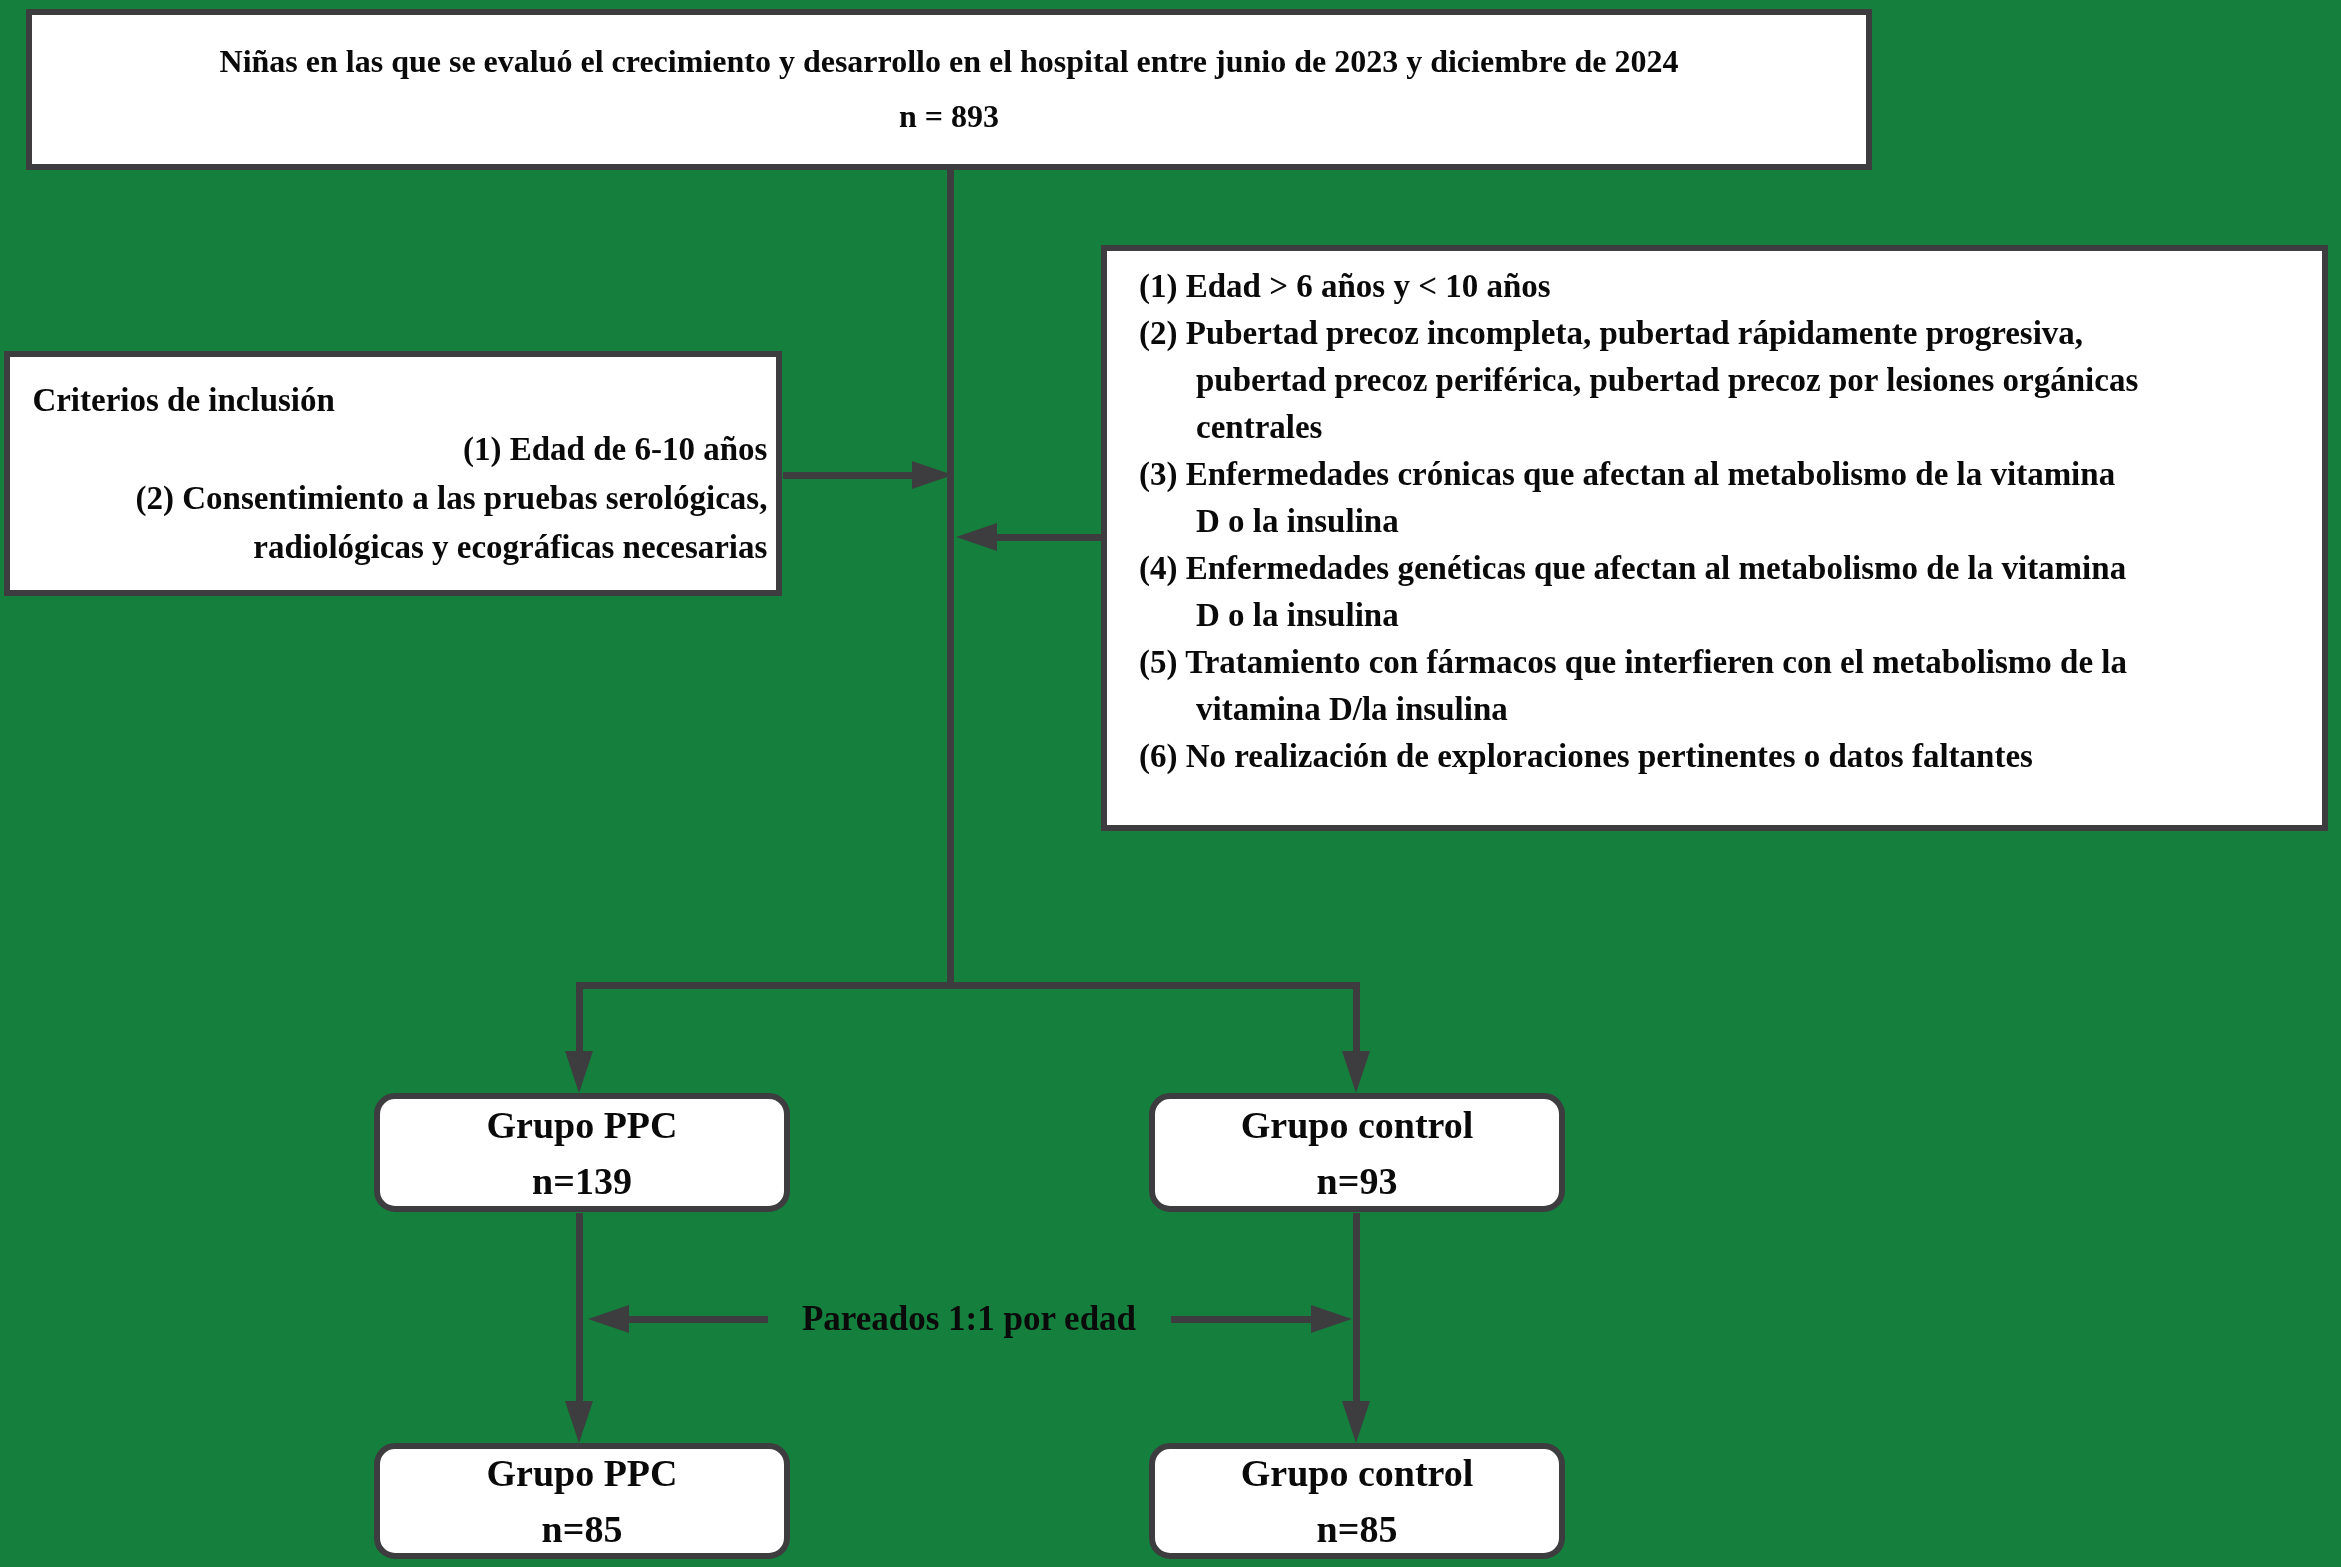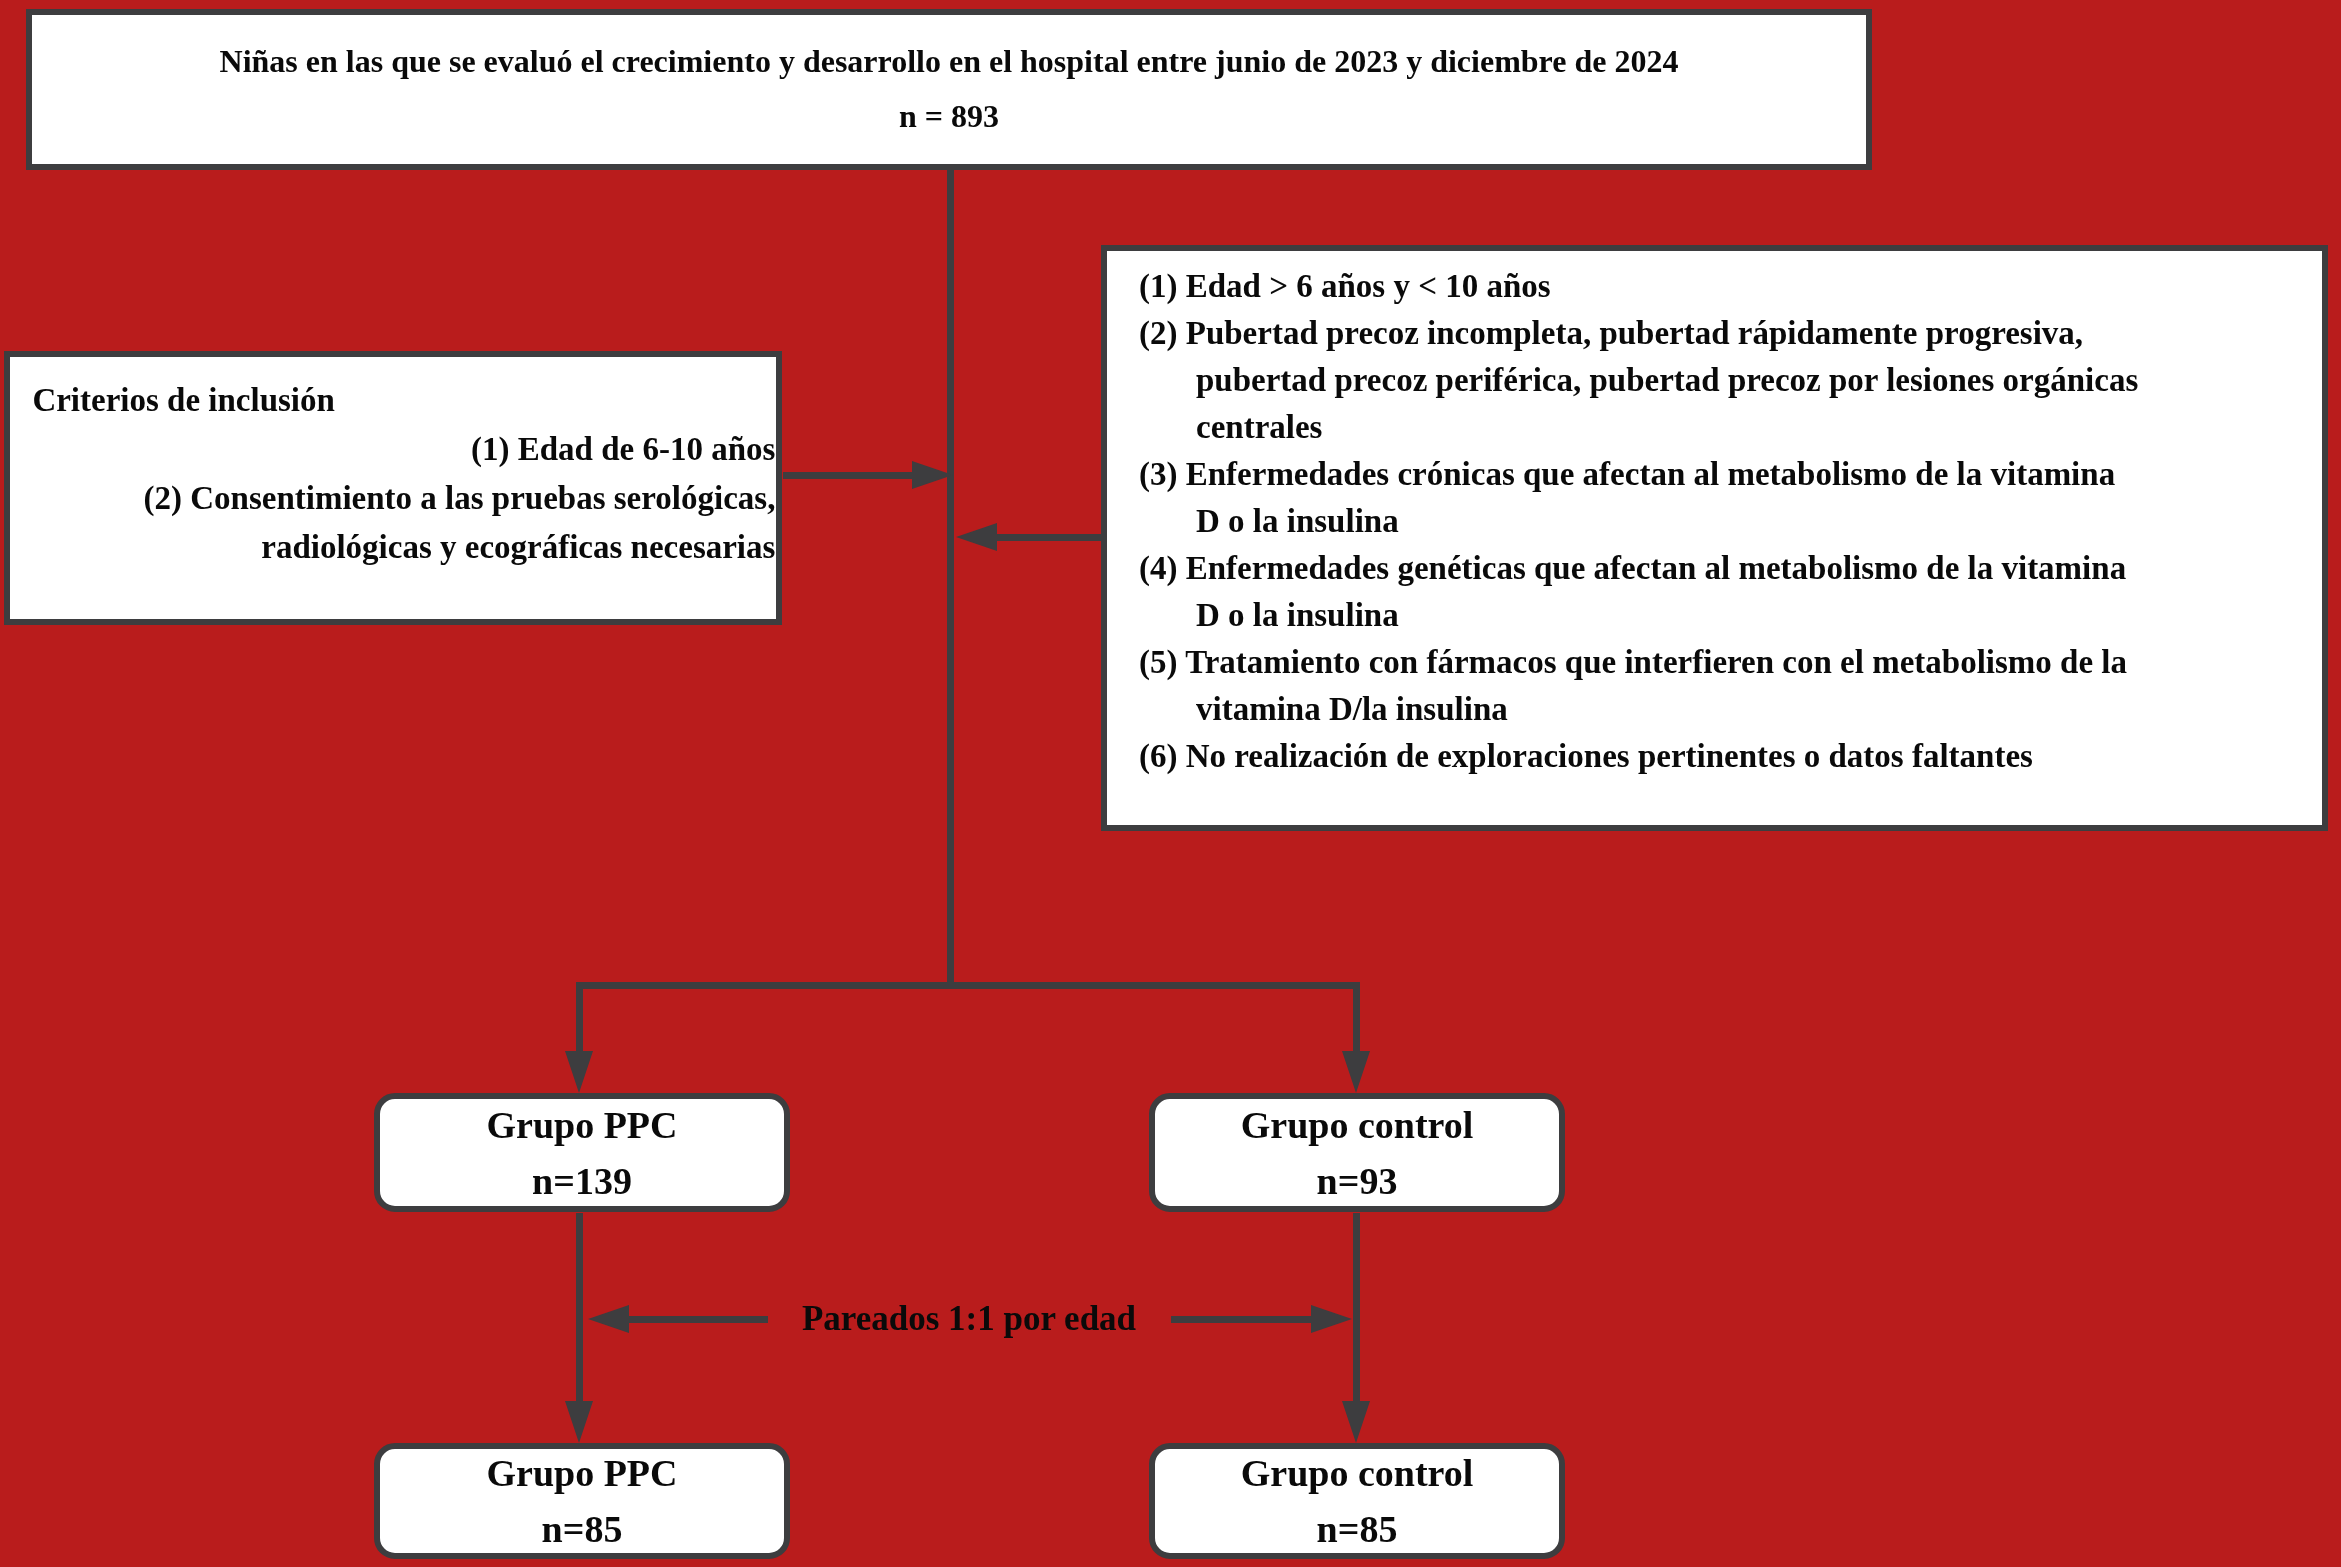--- a/index.html
+++ b/index.html
@@ -1,41 +1,41 @@
 <!DOCTYPE html>
 <html style="font-size:11.8px"><head>
 <meta charset="utf-8">
 <style>
   html, body { margin: 0; padding: 0; background: #ffffff; }
   .canvas {
     position: relative;
     width: 2342px;
     height: 1568px;
-    background: #b91c1c;
+    background: #15803d;
     font-family: "Liberation Serif", "DejaVu Serif", serif;
     font-weight: 700;
     color: #0a0a0a;
     overflow: hidden;
   }
   .box {
     position: absolute;
     box-sizing: border-box;
     border: 6.6px solid #3d3d3f;
     background: #ffffff;
   }
   
   .top-box {
     left: 26px; top: 8.8px; width: 1846px; height: 161px;
     display: flex; flex-direction: column; align-items: center; justify-content: center;
     text-align: center; font-size: 32px; line-height: 55px;
   }
   
   .incl-box {
-    left: 4.4px; top: 351px; width: 778px; height: 274px;
-    padding: 19px 1px 0 22px;
+    left: 4.4px; top: 351px; width: 778px; height: 245px;
+    padding: 19px 9px 0 22px;
     font-size: 33px; line-height: 49px;
   }
   .incl-box .item { padding-left: 59px; text-indent: -59px; white-space: pre-wrap; text-align: right; }
   
   .excl-box {
     left: 1101px; top: 245px; width: 1227px; height: 586px;
     padding: 11.8px 5.9px 0 32px;
     font-size: 33px; line-height: 47px;
   }
   .excl-box .item { padding-left: 57px; text-indent: -57px; white-space: pre-wrap; }

